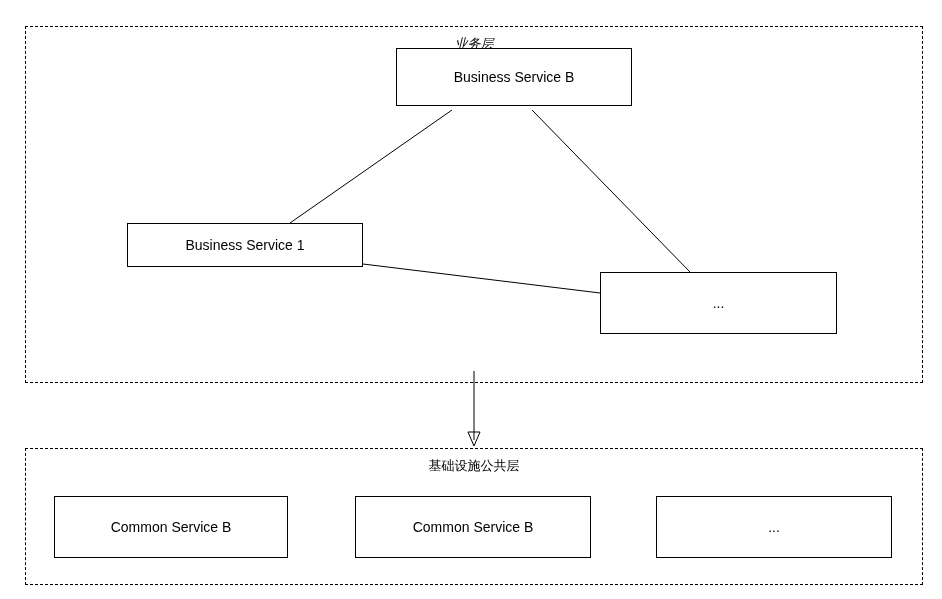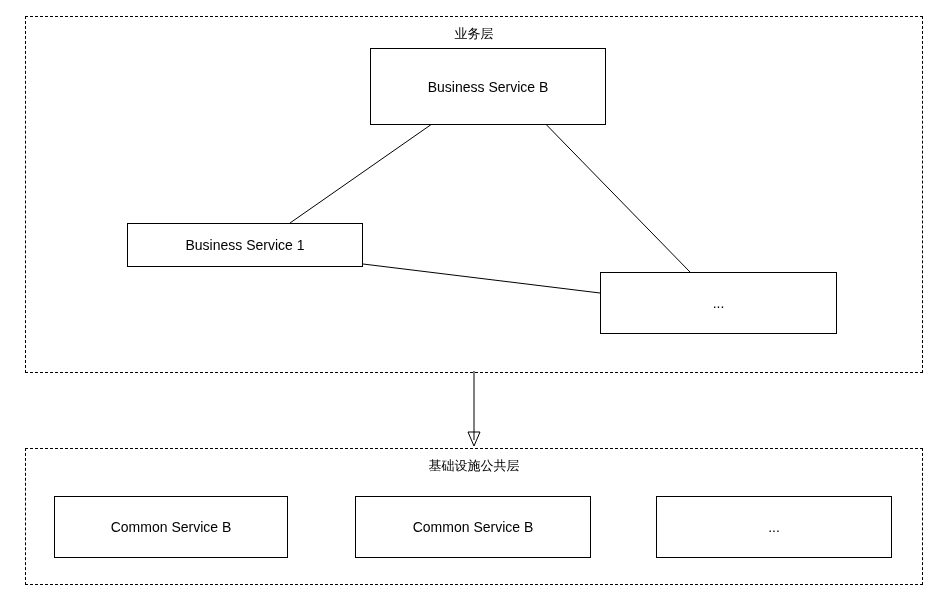--- a/index.html
+++ b/index.html
@@ -19,23 +19,24 @@
     overflow: hidden;
   }
   .layer-container {
     position: absolute;
     border: 1px dashed #000000;
     background: transparent;
     box-sizing: border-box;
   }
   #business-layer {
     left: 25px;
-    top: 16px;
+    top: 26px;
     width: 898px;
     height: 357px;
+    font-style: italic;
   }
   #infra-layer {
     left: 25px;
     top: 448px;
     width: 898px;
     height: 137px;
   }
   .layer-title {
     position: absolute;
     top: 8px;
@@ -57,21 +58,21 @@
     justify-content: center;
     font-size: 14px;
     color: #000000;
     z-index: 3;
   }
   .node-label {
     display: block;
     text-align: center;
     line-height: 18px;
   }
-  #node-business-b   { left: 370px; top: 48px;  width: 236px; height: 77px; }
+  #node-business-b   { left: 396px; top: 48px;  width: 236px; height: 58px; }
   #node-business-1   { left: 127px; top: 223px; width: 236px; height: 44px; }
   #node-business-etc { left: 600px; top: 272px; width: 237px; height: 62px; }
   #node-common-b1    { left: 54px;  top: 496px; width: 234px; height: 62px; }
   #node-common-b2    { left: 355px; top: 496px; width: 236px; height: 62px; }
   #node-common-etc   { left: 656px; top: 496px; width: 236px; height: 62px; }
 
   svg#connectors {
     position: absolute;
     left: 0;
     top: 0;

